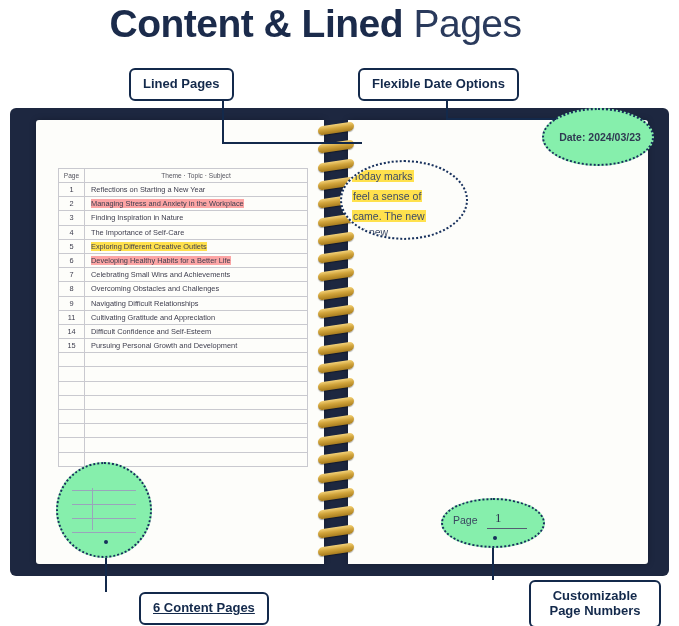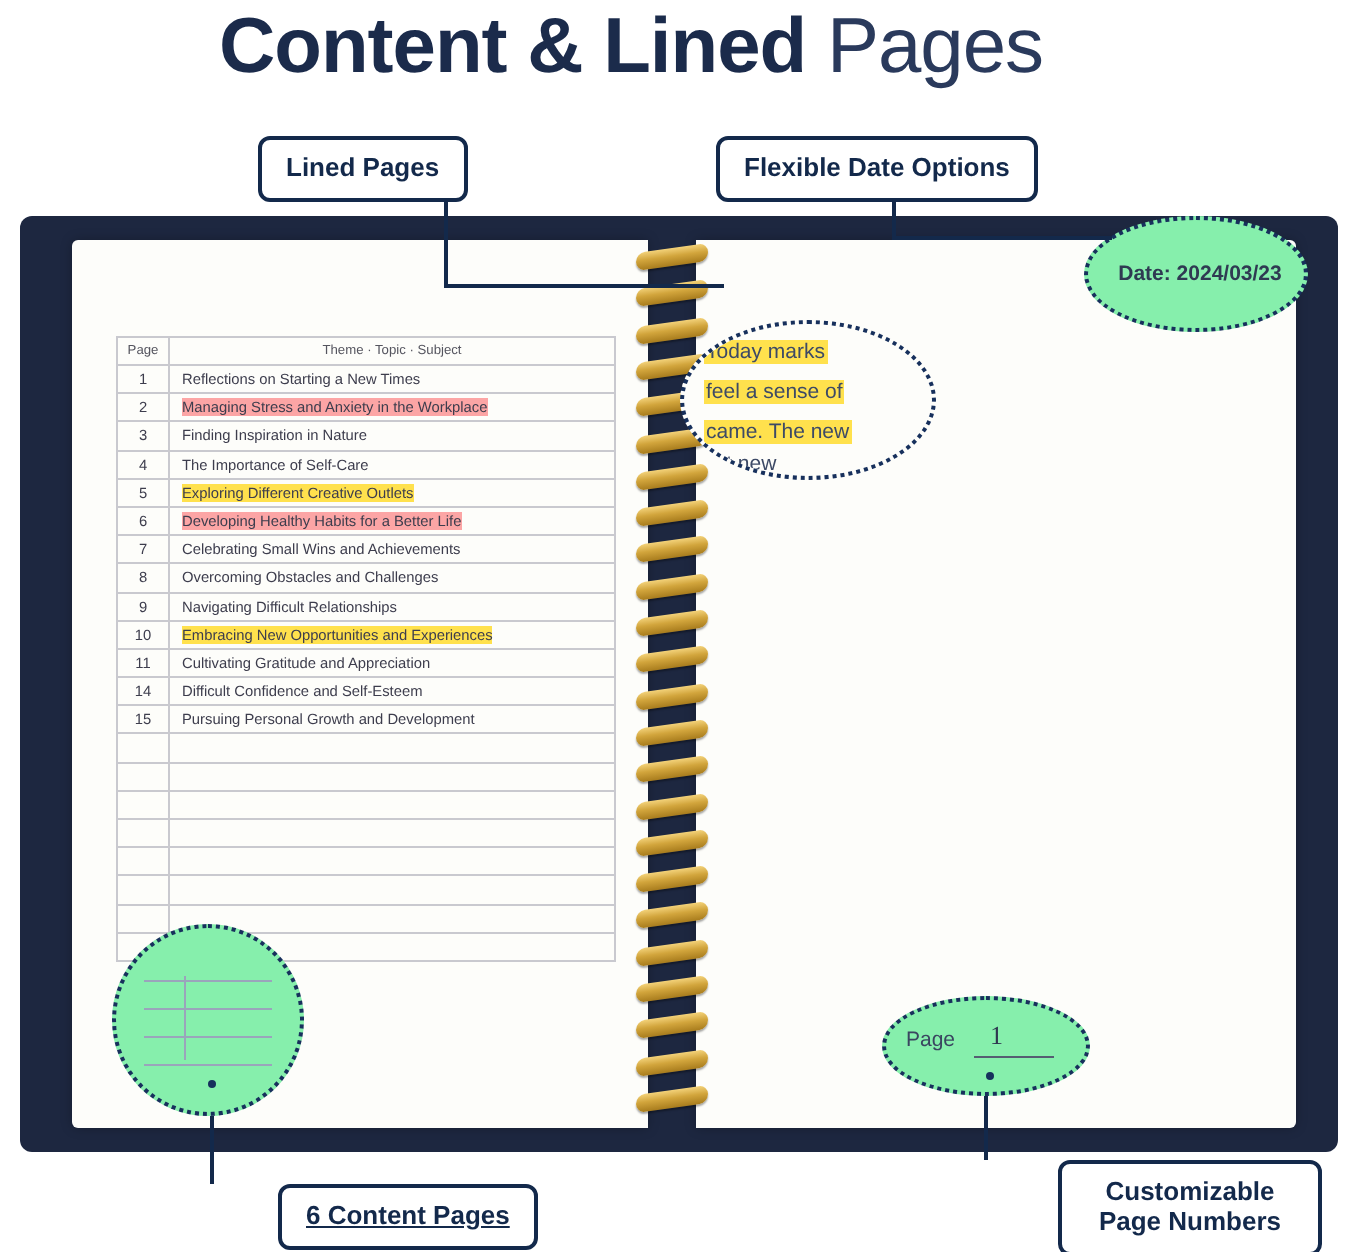--- a/index.html
+++ b/index.html
@@ -168,21 +168,21 @@
     <table class="tbl">
       <thead>
         <tr>
           <th class="c-page">Page</th>
           <th>Theme · Topic · Subject</th>
         </tr>
       </thead>
       <tbody id="content-rows">
           <tr>
             <td class="c-page">1</td>
-            <td class="c-topic"><span>Reflections on Starting a New Times</span></td>
+            <td class="c-topic"><span>Reflections on Starting a New Year</span></td>
           </tr>
           <tr>
             <td class="c-page">2</td>
             <td class="c-topic"><span class="hl-pink">Managing Stress and Anxiety in the Workplace</span></td>
           </tr>
           <tr>
             <td class="c-page">3</td>
             <td class="c-topic"><span>Finding Inspiration in Nature</span></td>
           </tr>
           <tr>
@@ -201,24 +201,20 @@
             <td class="c-page">7</td>
             <td class="c-topic"><span>Celebrating Small Wins and Achievements</span></td>
           </tr>
           <tr>
             <td class="c-page">8</td>
             <td class="c-topic"><span>Overcoming Obstacles and Challenges</span></td>
           </tr>
           <tr>
             <td class="c-page">9</td>
             <td class="c-topic"><span>Navigating Difficult Relationships</span></td>
-          </tr>
-          <tr>
-            <td class="c-page">10</td>
-            <td class="c-topic"><span class="hl-yellow">Embracing New Opportunities and Experiences</span></td>
           </tr>
           <tr>
             <td class="c-page">11</td>
             <td class="c-topic"><span>Cultivating Gratitude and Appreciation</span></td>
           </tr>
           <tr>
             <td class="c-page">14</td>
             <td class="c-topic"><span>Difficult Confidence and Self-Esteem</span></td>
           </tr>
           <tr>

